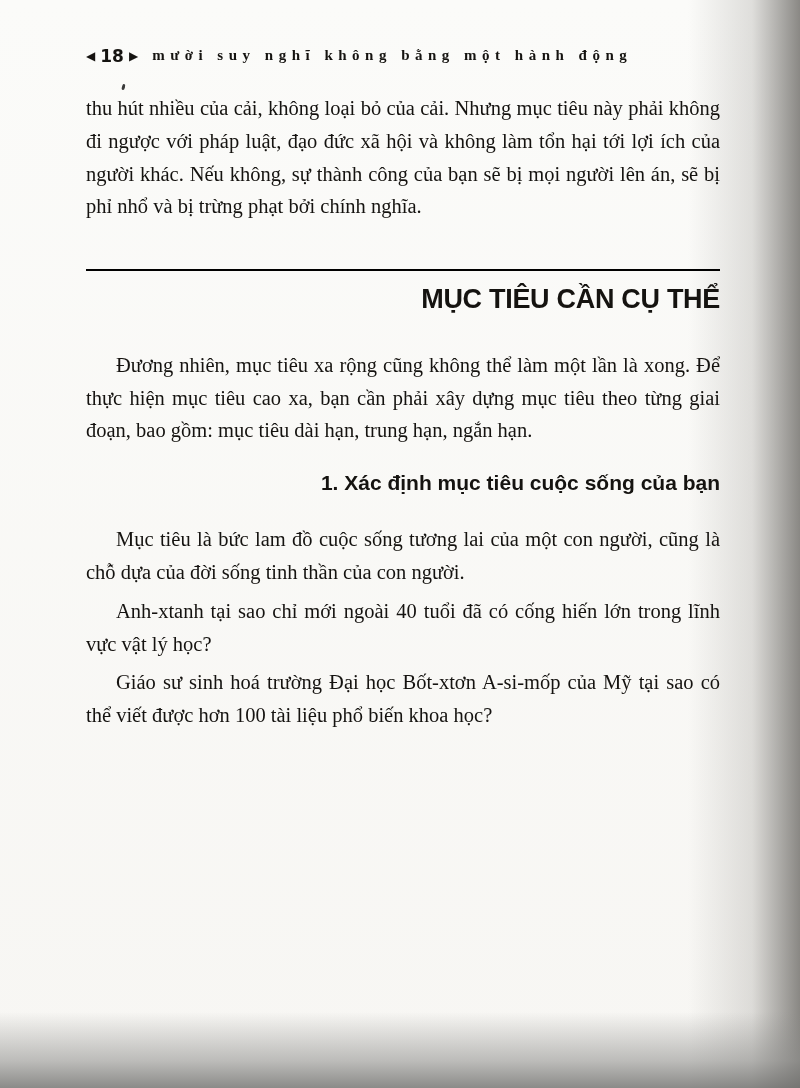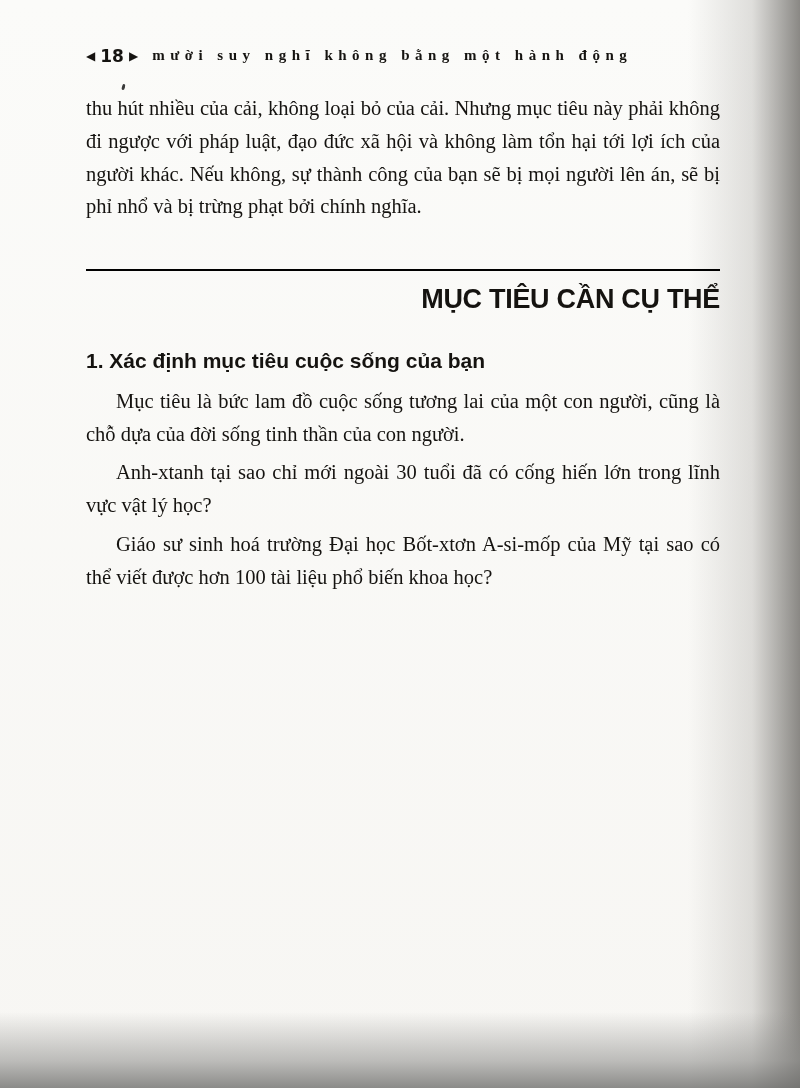--- a/index.html
+++ b/index.html
@@ -87,22 +87,22 @@
     text-align:right;
     margin-top:14px;
   }
   .headline2 .headline{transform-origin:right bottom;display:inline-block;}
 
   
   .subheading{
     font-family:"Liberation Sans", sans-serif;
     font-weight:bold;
     font-size:21px;
-    text-align:left;
-    margin:24px 0 12px 0;
+    text-align:right;
+    margin:24px 0 28px 0;
   }
 </style>
 </head>
 <body>
 
 <div class="page">
   <span class="speck"></span>
   <div class="inner">
 
     <div class="runhead">
@@ -116,21 +116,22 @@
 
     <p class="para noindent firstblock">thu hút nhiều của cải, không loại bỏ của cải. Nhưng mục tiêu này phải không đi ngược với pháp luật, đạo đức xã hội và không làm tổn hại tới lợi ích của người khác. Nếu không, sự thành công của bạn sẽ bị mọi người lên án, sẽ bị phỉ nhổ và bị trừng phạt bởi chính nghĩa.</p>
 
     <div class="section">
       <hr class="rule">
       <div class="headline2">
         <span class="headline">MỤC TIÊU CẦN CỤ THỂ</span>
       </div>
     </div>
 
+    <p class="para">Đương nhiên, mục tiêu xa rộng cũng không thể làm một lần là xong. Để thực hiện mục tiêu cao xa, bạn cần phải xây dựng mục tiêu theo từng giai đoạn, bao gồm: mục tiêu dài hạn, trung hạn, ngắn hạn.</p>
 
     <div class="subheading">1. Xác định mục tiêu cuộc sống của bạn</div>
 
     <p class="para">Mục tiêu là bức lam đồ cuộc sống tương lai của một con người, cũng là chỗ dựa của đời sống tinh thần của con người.</p>
-    <p class="para">Anh-xtanh tại sao chỉ mới ngoài 30 tuổi đã có cống hiến lớn trong lĩnh vực vật lý học?</p>
+    <p class="para">Anh-xtanh tại sao chỉ mới ngoài 40 tuổi đã có cống hiến lớn trong lĩnh vực vật lý học?</p>
     <p class="para">Giáo sư sinh hoá trường Đại học Bốt-xtơn A-si-mốp của Mỹ tại sao có thể viết được hơn 100 tài liệu phổ biến khoa học?</p>
 
   </div>
 </div>
 
 </body></html>

